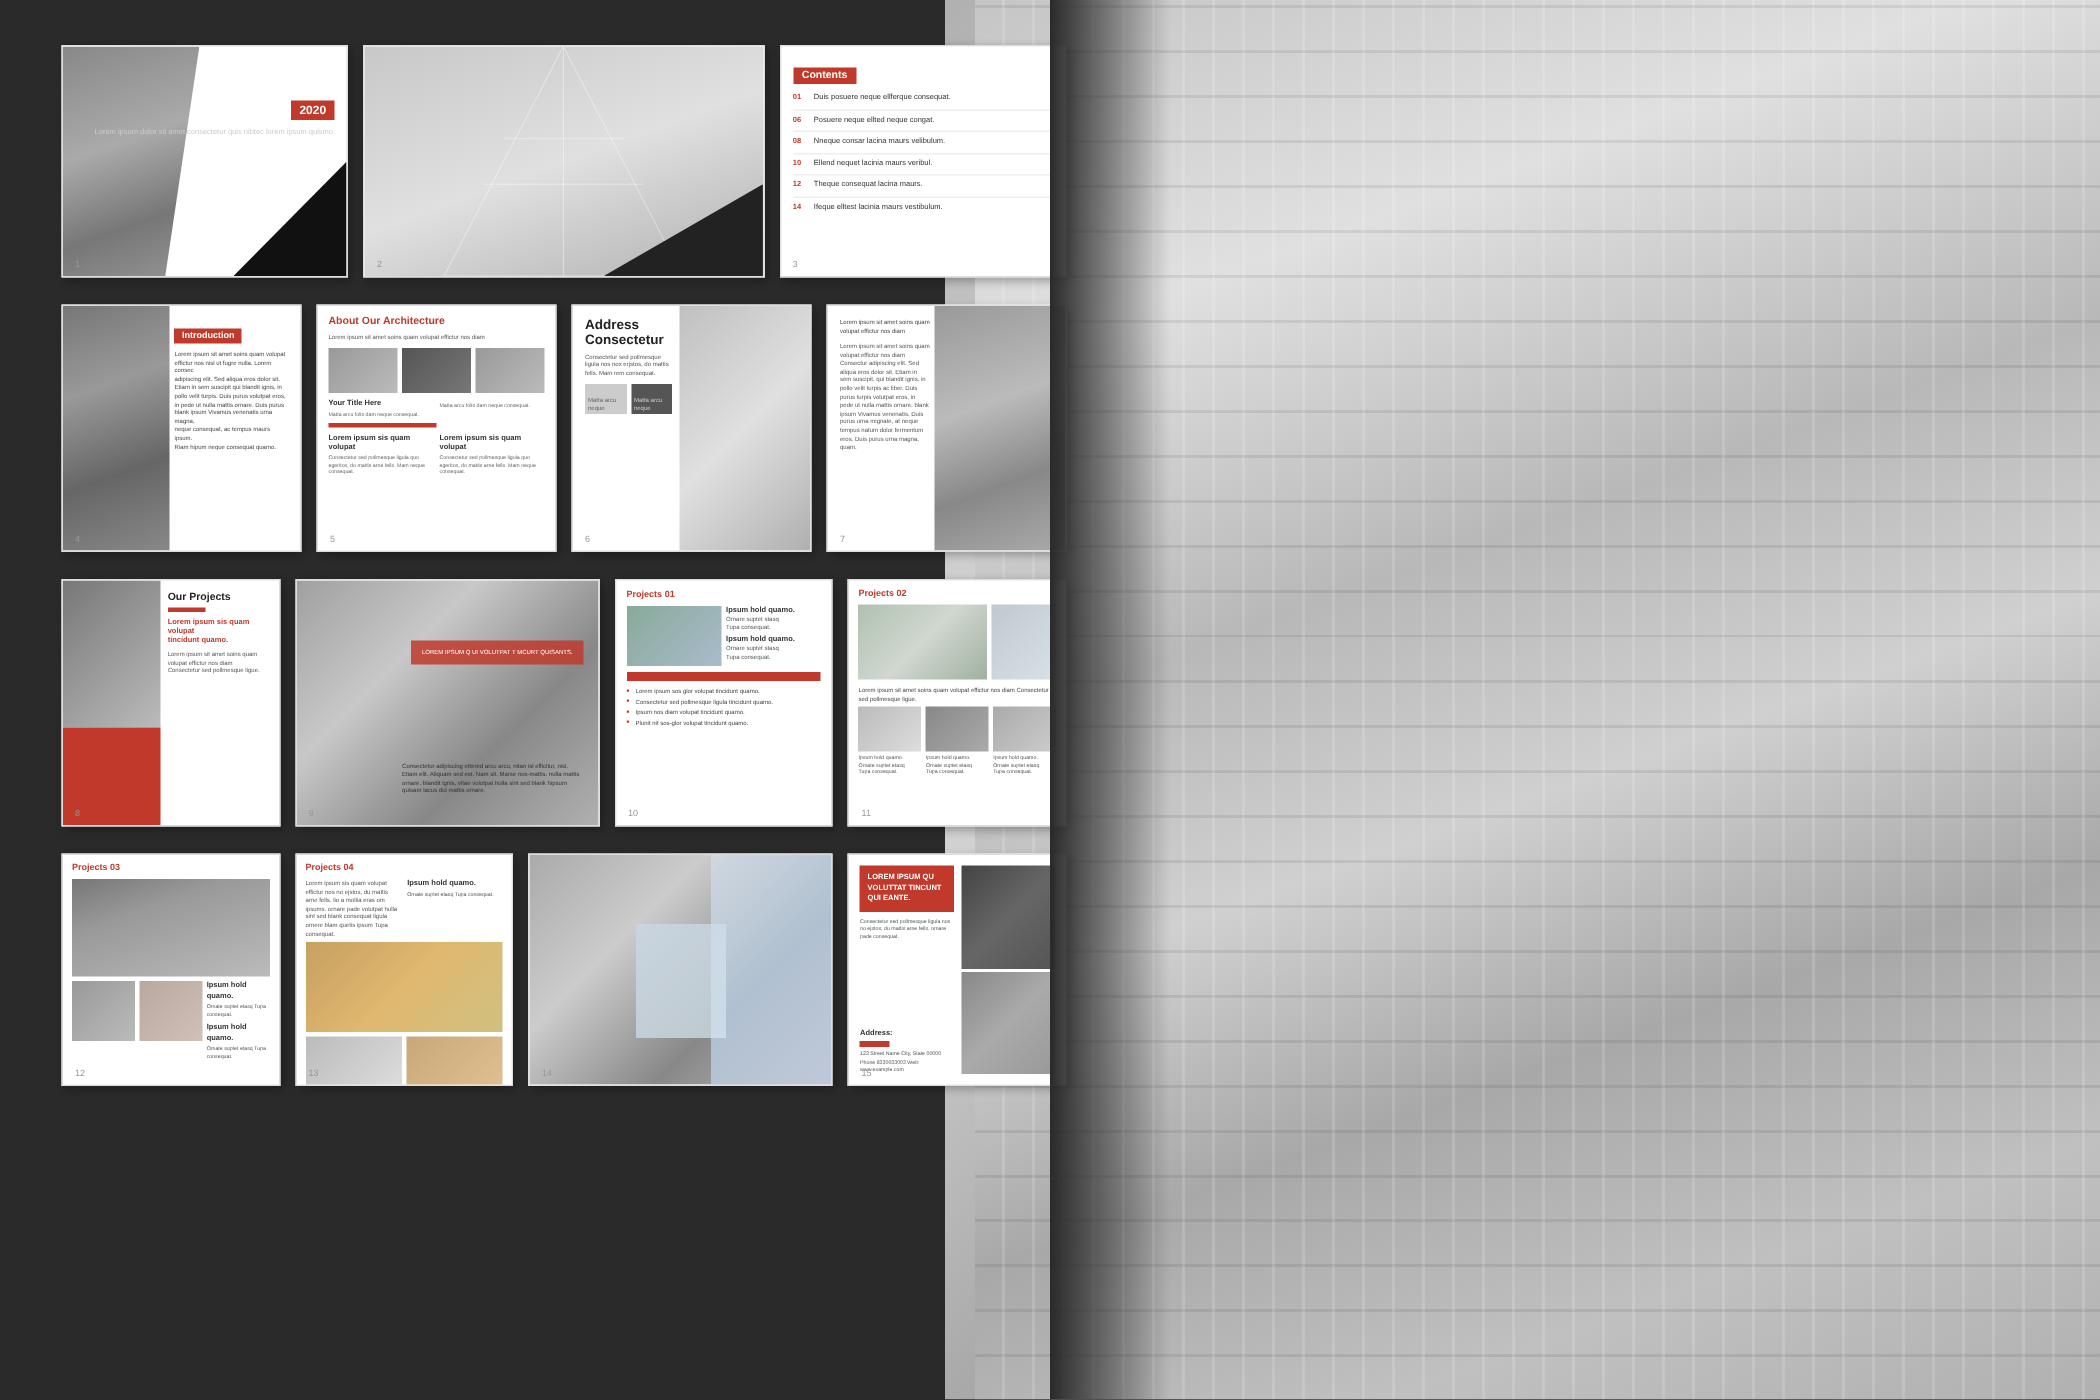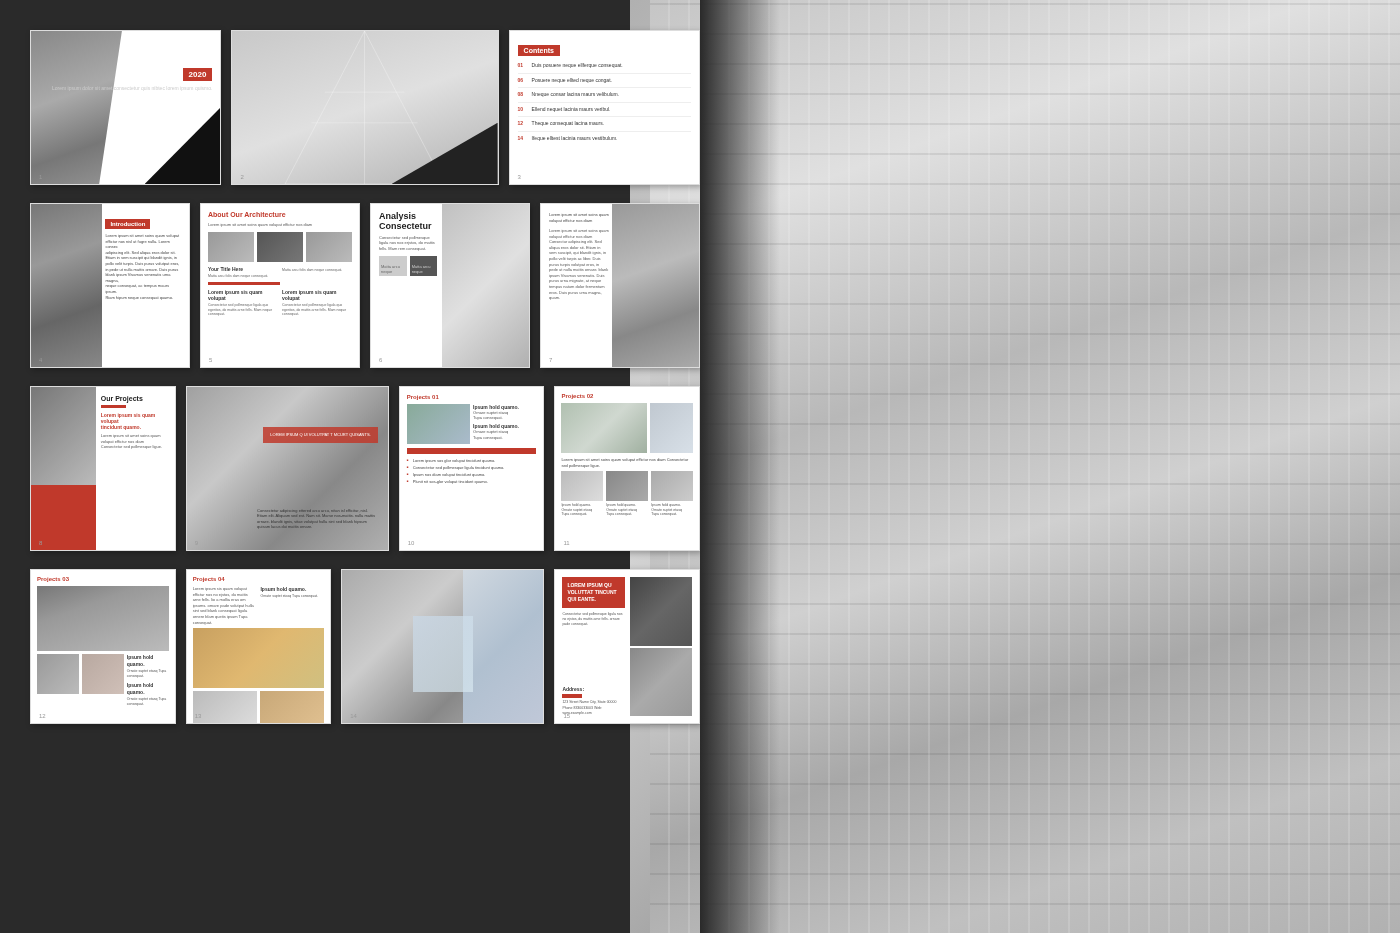--- a/index.html
+++ b/index.html
@@ -58,20 +58,21 @@
       display: flex;
       flex-direction: column;
       gap: 18px;
     }
 
     
     .page-row {
       display: flex;
       gap: 10px;
       width: 100%;
+      margin-left: 11px;
     }
 
     
     .page-thumb {
       background: #fff;
       border: 1px solid #ddd;
       flex: 1;
       position: relative;
       overflow: hidden;
       box-shadow: 2px 2px 6px rgba(0,0,0,0.3);
@@ -672,21 +673,21 @@
         </div>
       </div>
       <span class="page-num">5</span>
     </div>
 
     <div class="page-thumb">
       <div style="position:absolute;inset:0;">
         <div class="p6-img"></div>
         <div style="position:absolute;left:0;top:0;width:47%;padding:8px;">
           <div style="font-size:9px;font-weight:bold;color:#222;line-height:1.1;margin-bottom:3px;">
-            <span>Analysis</span><br>
+            <span>Address</span><br>
             <span>Consectetur</span>
           </div>
           <div style="font-size:4px;color:#555;line-height:1.4;margin-bottom:4px;">Consectetur sed pollmesque ligula nos nox erjstos, do mattis fells. Mam rem consequat.</div>
           <div style="display:flex;gap:3px;">
             <div class="p6-mat">
                 <span>Matta arcu<br>neque</span>
               </div>
             <div class="p6-mat dark-mat">
                 <span>Matta arcu<br>neque</span>
               </div>

